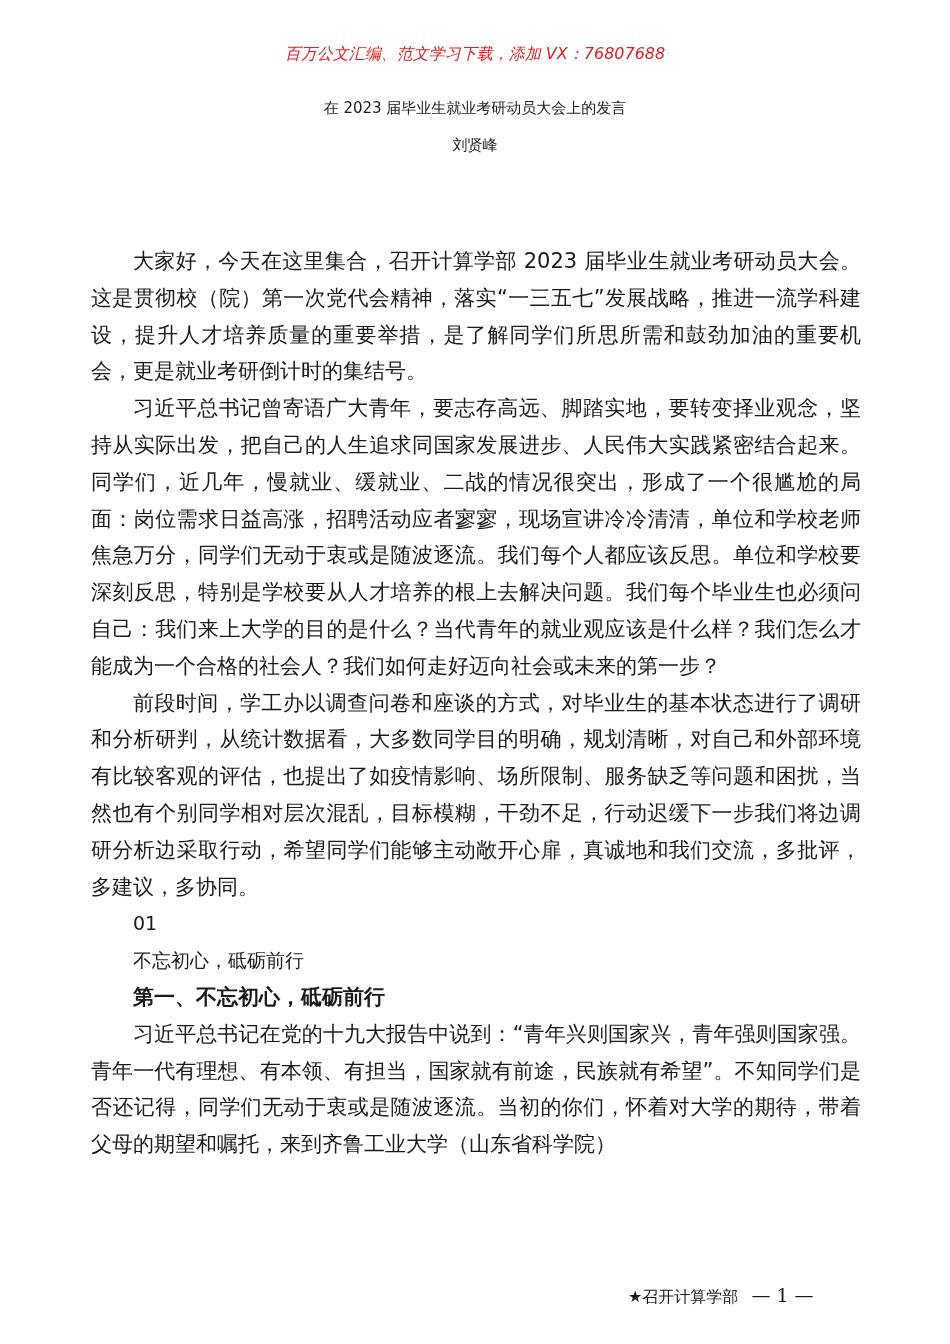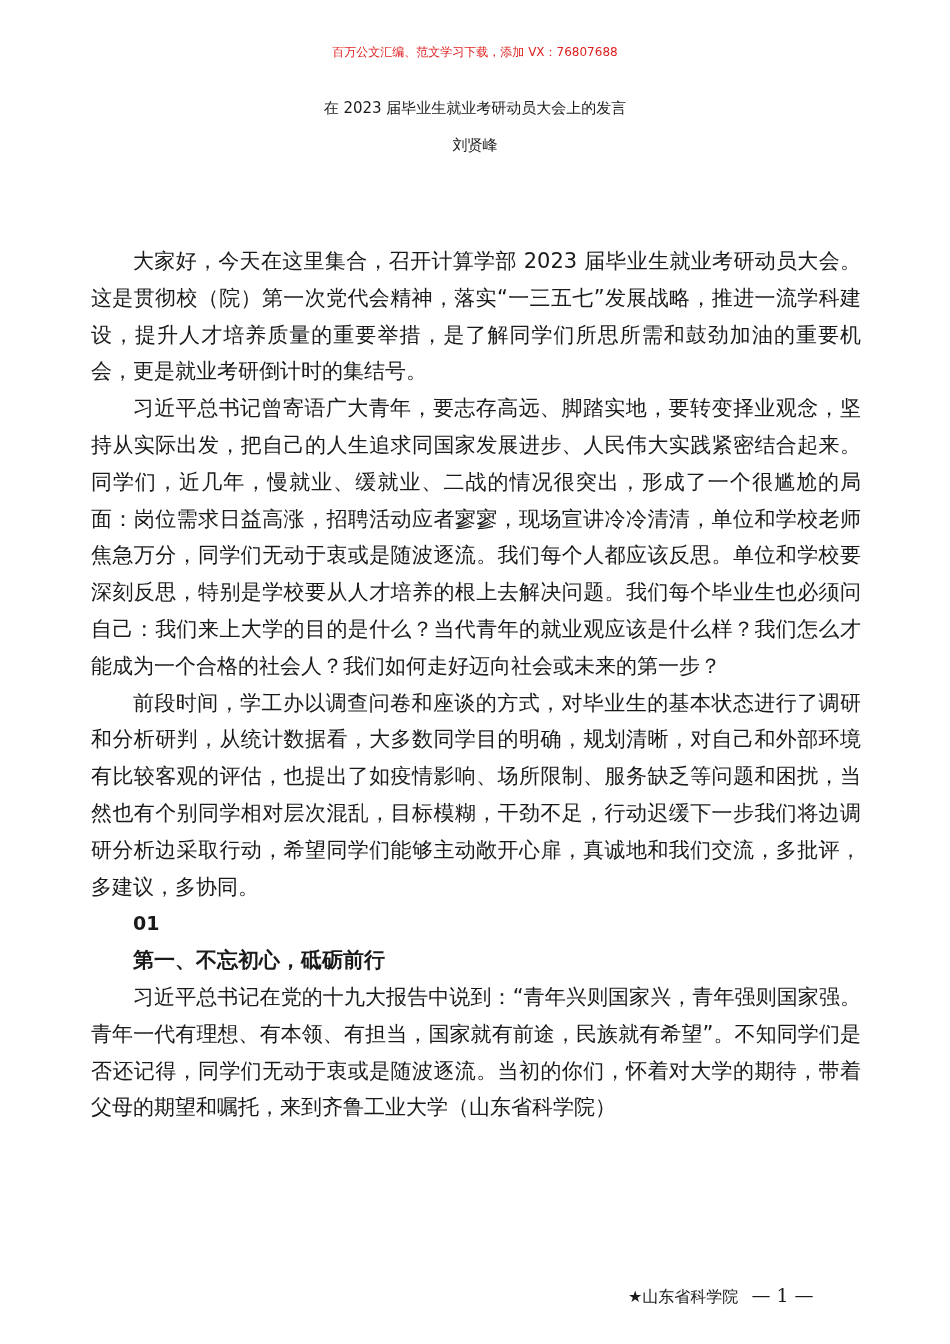--- a/index.html
+++ b/index.html
@@ -18,23 +18,24 @@
     .page {
       position: absolute;
       left: 0; top: 0;
       width: 950px; height: 1344px;
     }
     .watermark {
       position: absolute;
       top: 44px;
       left: 0; right: 0;
       text-align: center;
-      font-size: 12px;
+      font-size: 16px;
       color: #e02020;
       letter-spacing: 0px;
+      font-style: italic;
     }
     .title {
       position: absolute;
       left: 0; right: 0;
       text-align: center;
       font-size: 15px;
       color: #1a1a1a;
     }
     .t1 { top: 99px; }
     .t2 { top: 136px; }
@@ -50,21 +51,20 @@
     }
     .body-text p {
       margin: 0;
     }
     .indent {
       text-indent: 42px;
     }
     .small-head {
       padding-left: 42px;
       font-size: 19px;
-      font-weight: bold;
     }
     .bold-head {
       padding-left: 42px;
       font-weight: bold;
     }
     .footer {
       position: absolute;
       top: 1284px;
       left: 628px;
       font-size: 16px;
@@ -85,22 +85,23 @@
   <div class="watermark">百万公文汇编、范文学习下载，添加 VX：76807688</div>
 
   <div class="title t1">在 2023 届毕业生就业考研动员大会上的发言</div>
   <div class="title t2">刘贤峰</div>
 
   <div class="body-text">
     <p class="indent">大家好，今天在这里集合，召开计算学部 2023 届毕业生就业考研动员大会。这是贯彻校（院）第一次党代会精神，落实“一三五七”发展战略，推进一流学科建设，提升人才培养质量的重要举措，是了解同学们所思所需和鼓劲加油的重要机会，更是就业考研倒计时的集结号。</p>
     <p class="indent">习近平总书记曾寄语广大青年，要志存高远、脚踏实地，要转变择业观念，坚持从实际出发，把自己的人生追求同国家发展进步、人民伟大实践紧密结合起来。同学们，近几年，慢就业、缓就业、二战的情况很突出，形成了一个很尴尬的局面：岗位需求日益高涨，招聘活动应者寥寥，现场宣讲冷冷清清，单位和学校老师焦急万分，同学们无动于衷或是随波逐流。我们每个人都应该反思。单位和学校要深刻反思，特别是学校要从人才培养的根上去解决问题。我们每个毕业生也必须问自己：我们来上大学的目的是什么？当代青年的就业观应该是什么样？我们怎么才能成为一个合格的社会人？我们如何走好迈向社会或未来的第一步？</p>
     <p class="indent">前段时间，学工办以调查问卷和座谈的方式，对毕业生的基本状态进行了调研和分析研判，从统计数据看，大多数同学目的明确，规划清晰，对自己和外部环境有比较客观的评估，也提出了如疫情影响、场所限制、服务缺乏等问题和困扰，当然也有个别同学相对层次混乱，目标模糊，干劲不足，行动迟缓下一步我们将边调研分析边采取行动，希望同学们能够主动敞开心扉，真诚地和我们交流，多批评，多建议，多协同。</p>
     <p class="small-head">01</p>
+    <p class="small-head">不忘初心，砥砺前行</p>
     <p class="bold-head">第一、不忘初心，砥砺前行</p>
     <p class="indent">习近平总书记在党的十九大报告中说到：“青年兴则国家兴，青年强则国家强。青年一代有理想、有本领、有担当，国家就有前途，民族就有希望”。不知同学们是否还记得，同学们无动于衷或是随波逐流。当初的你们，怀着对大学的期待，带着父母的期望和嘱托，来到齐鲁工业大学（山东省科学院）</p>
   </div>
 
   <div class="footer">
-    <span>★山东省科学院</span>
+    <span>★召开计算学部</span>
     <span class="page-num">— 1 —</span>
   </div>
 
 </div>
 
 </body></html>

